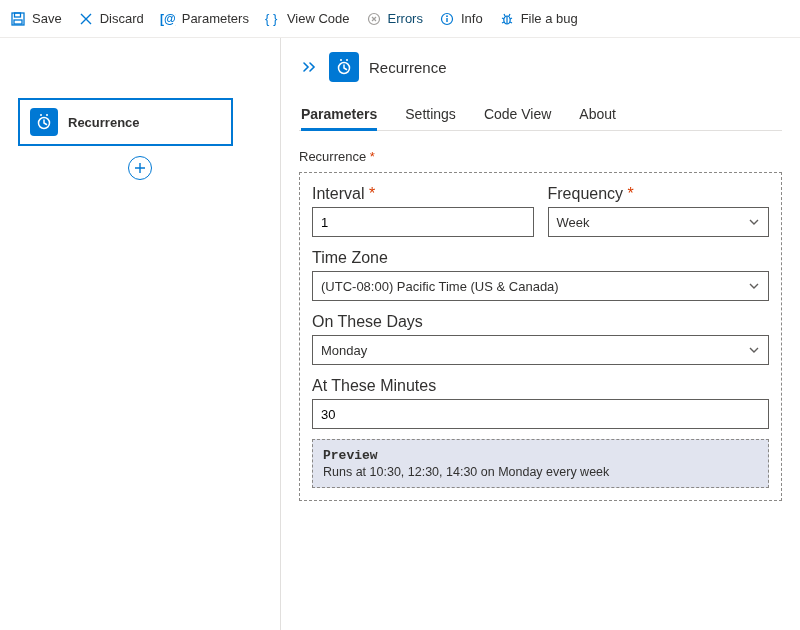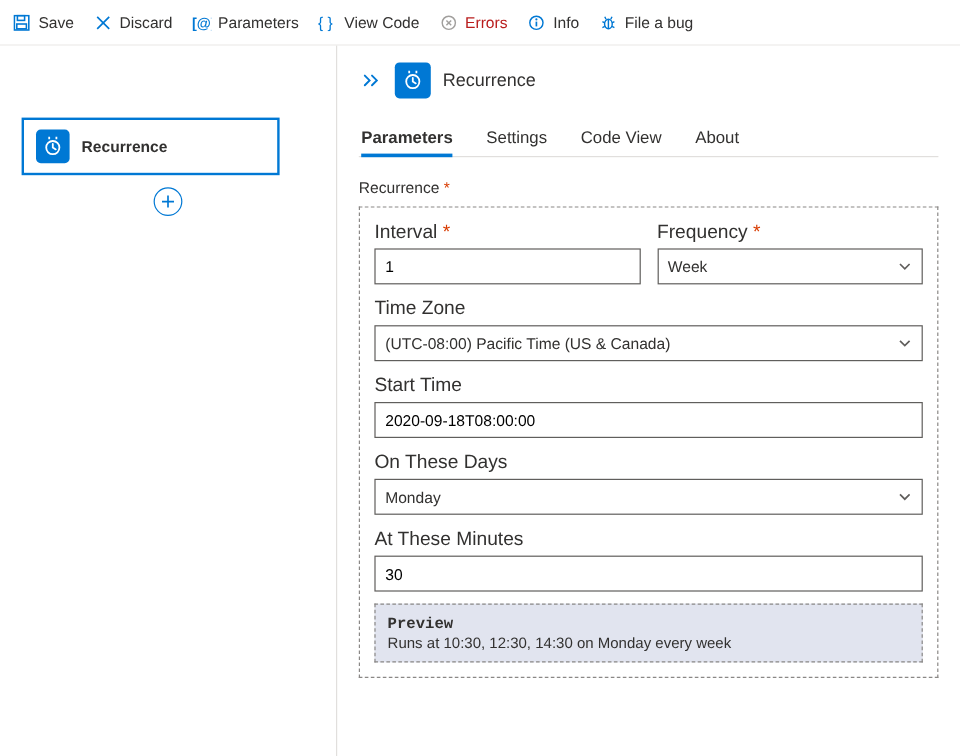--- a/index.html
+++ b/index.html
@@ -1,19 +1,19 @@
 <!DOCTYPE html>
 <html><head>
 <meta charset="utf-8">
 <style>
   * { box-sizing: border-box; margin: 0; padding: 0; }
   body { font-family: "Segoe UI", Arial, sans-serif; font-size: 13px; color: #323130; background: #fff; width: 800px; height: 630px; overflow: hidden; }
   .toolbar { display: flex; align-items: center; height: 38px; padding: 0 10px; border-bottom: 1px solid #edebe9; gap: 16px; }
   .toolbar-item { display: flex; align-items: flex-start; gap: 6px; color: #323130; cursor: pointer; }
-  .toolbar-item.disabled { color: #b91c1c; }
+  .toolbar-item.disabled { color: #0c4a6e; }
   .toolbar-icon { width: 16px; height: 16px; color: #0078d4; display: flex; align-items: center; justify-content: center; }
   .toolbar-item.disabled .toolbar-icon { color: #a19f9d; }
   .workspace { display: flex; height: calc(100% - 38px); }
   .canvas { width: 280px; padding: 60px 18px 20px 18px; position: relative; }
   .node { display: flex; align-items: center; border: 2px solid #0078d4; background: #fff; padding: 8px 10px; gap: 10px; width: 215px; margin-bottom: 10px; }
   .node-icon { width: 28px; height: 28px; background: #0078d4; border-radius: 4px; display: flex; align-items: center; justify-content: center; color: #fff; }
   .node-title { font-weight: 600; }
   .add-btn { width: 24px; height: 24px; border: 1.5px solid #0078d4; border-radius: 50%; display: flex; align-items: center; justify-content: center; color: #0078d4; margin: 6px auto 0; font-size: 16px; cursor: pointer; }
   .panel { flex: 1; border-left: 1px solid #e1dfdd; padding: 14px 18px 18px 18px; overflow: auto; }
   .panel-header { display: flex; align-items: center; gap: 10px; margin-bottom: 18px; }
@@ -174,24 +174,20 @@
         <div class="select">
           <span>(UTC-08:00) Pacific Time (US &amp; Canada)</span>
           <span class="chev">
               <svg width="12" height="12" viewBox="0 0 12 12">
                 <path d="M2 4 L6 8 L10 4" stroke="currentColor" stroke-width="1.4" fill="none"></path>
               </svg>
             </span>
         </div>
       </div>
 
-      <div class="field" style="margin-bottom:12px">
-        <label class="field-label">Start Time</label>
-        <input class="input" value="2020-09-18T08:00:00" style="">
-      </div>
 
       <div class="field" style="margin-bottom:12px">
         <label class="field-label">On These Days</label>
         <div class="select">
           <span>Monday</span>
           <span class="chev">
               <svg width="12" height="12" viewBox="0 0 12 12">
                 <path d="M2 4 L6 8 L10 4" stroke="currentColor" stroke-width="1.4" fill="none"></path>
               </svg>
             </span>

